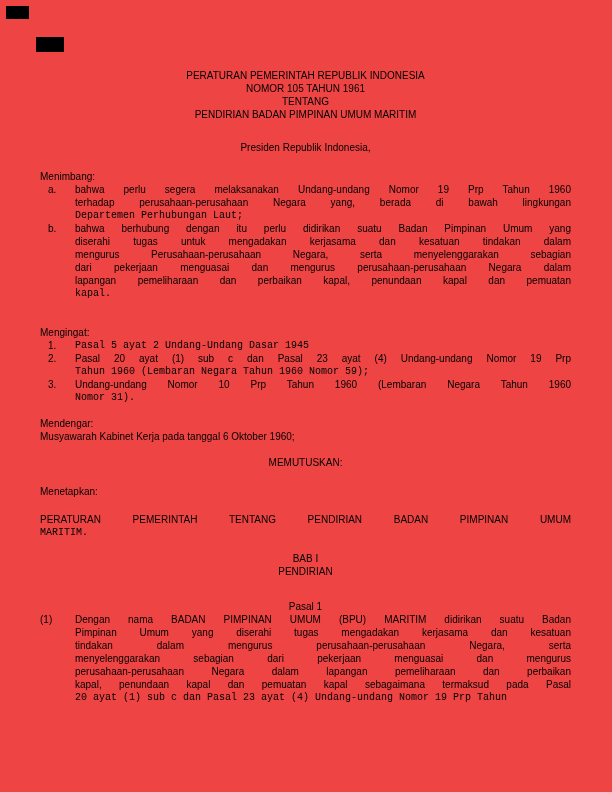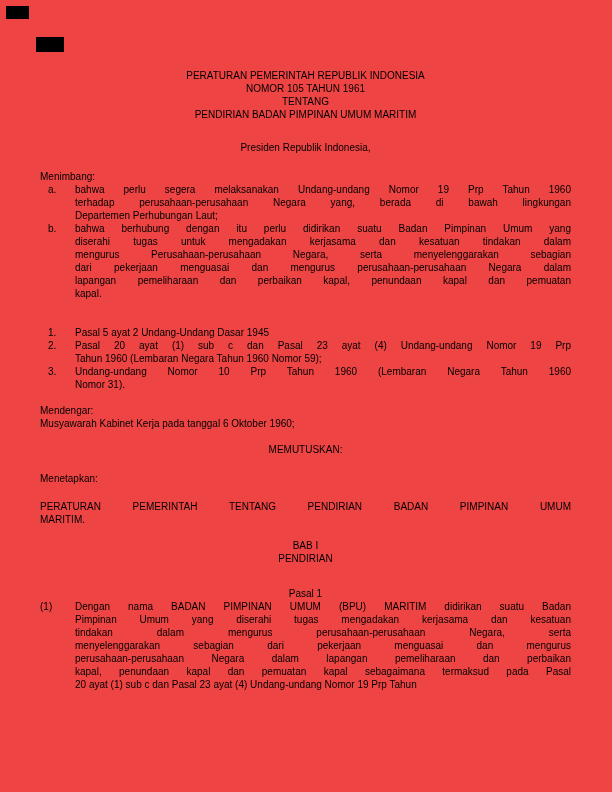--- a/index.html
+++ b/index.html
@@ -28,21 +28,21 @@
     top: 69px;
     width: 531px;
     font-size: 10px;
     line-height: 13px;
   }
 
   .center-block div, .center-line { text-align: center; }
 
   
   .jpara div { text-align: justify; text-align-last: justify; }
-  .jpara div:last-child { text-align-last: left; }
+  .jpara div:last-child { text-align-last: left; font-family: Liberation Mono, monospace; }
 
   .list-item { display: flex; align-items: flex-start; }
   .marker { width: 35px; flex: 0 0 35px; padding-left: 8px; }
   .pasal-item .marker { padding-left: 0; }
   .item-text { flex: 1 1 auto; min-width: 0; }
 
   .presiden      { margin-top: 20px; }
   .sec-menimbang { margin-top: 16px; }
   .sec-mengingat { margin-top: 26px; }
   .sec-mendengar { margin-top: 13px; }
@@ -88,20 +88,21 @@
             <div>diserahi tugas untuk mengadakan kerjasama dan kesatuan tindakan dalam</div>
             <div>mengurus Perusahaan-perusahaan Negara, serta menyelenggarakan sebagian</div>
             <div>dari pekerjaan menguasai dan mengurus perusahaan-perusahaan Negara dalam</div>
             <div>lapangan pemeliharaan dan perbaikan kapal, penundaan kapal dan pemuatan</div>
             <div>kapal.</div>
           </div>
       </div>
     </div>
 
     <div class="sec-mengingat">
+      <div>Mengingat:</div>
       <div class="list-item">
         <span class="marker">1.</span>
         <div class="item-text jpara">
             <div>Pasal 5 ayat 2 Undang-Undang Dasar 1945</div>
           </div>
       </div>
       <div class="list-item">
         <span class="marker">2.</span>
         <div class="item-text jpara">
             <div>Pasal 20 ayat (1) sub c dan Pasal 23 ayat (4) Undang-undang Nomor 19 Prp</div>

